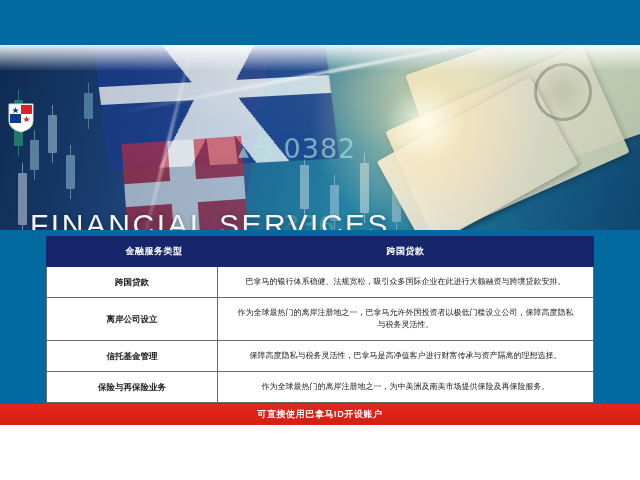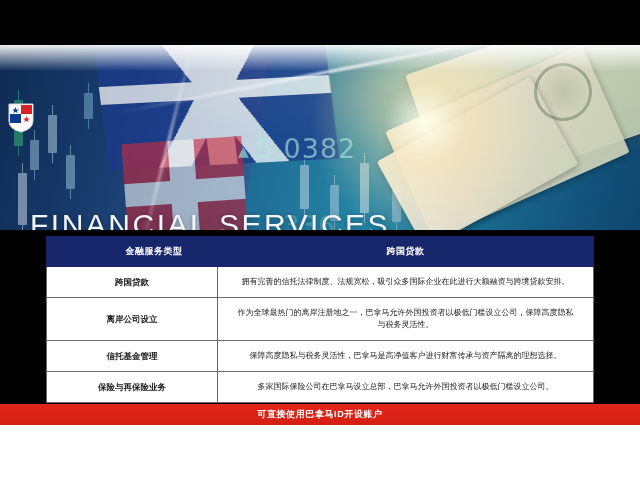--- a/index.html
+++ b/index.html
@@ -1,20 +1,20 @@
 <!DOCTYPE html>
 <html><head>
 <meta charset="utf-8">
 <style>
   html,body{margin:0;padding:0;}
   body{
     width:640px;height:480px;overflow:hidden;background:#ffffff;
     font-family:"Liberation Sans","DejaVu Sans",sans-serif;
   }
-  #slide{position:relative;width:640px;height:423px;background:#000000;}
+  #slide{position:relative;width:640px;height:423px;background:#0369a1;}
 
   
   .hero{
     position:absolute;left:0;top:45px;width:640px;height:185px;overflow:hidden;
     background:#13325e;
   }
   .hero-bg{position:absolute;inset:0;}
   
   .layer-base{
     background:
@@ -227,33 +227,33 @@
     <table>
       <thead>
         <tr>
           <th class="c1">金融服务类型</th>
           <th>跨国贷款</th>
         </tr>
       </thead>
       <tbody>
         <tr>
           <td class="c1">跨国贷款</td>
-          <td>拥有完善的信托法律制度、法规宽松，吸引众多国际企业在此进行大额融资与跨境贷款安排。</td>
+          <td>巴拿马的银行体系稳健、法规宽松，吸引众多国际企业在此进行大额融资与跨境贷款安排。</td>
         </tr>
         <tr>
           <td class="c1">离岸公司设立</td>
           <td>作为全球最热门的离岸注册地之一，巴拿马允许外国投资者以极低门槛设立公司，保障高度隐私与税务灵活性。</td>
         </tr>
         <tr>
           <td class="c1">信托基金管理</td>
           <td>保障高度隐私与税务灵活性，巴拿马是高净值客户进行财富传承与资产隔离的理想选择。</td>
         </tr>
         <tr>
           <td class="c1">保险与再保险业务</td>
-          <td>多家国际保险公司在巴拿马设立总部，巴拿马允许外国投资者以极低门槛设立公司。</td>
+          <td>作为全球最热门的离岸注册地之一，为中美洲及南美市场提供保险及再保险服务。</td>
         </tr>
       </tbody>
     </table>
   </div>
 
   <div class="banner">
     <span>可直接使用巴拿马ID开设账户</span>
   </div>
 
 </div>

